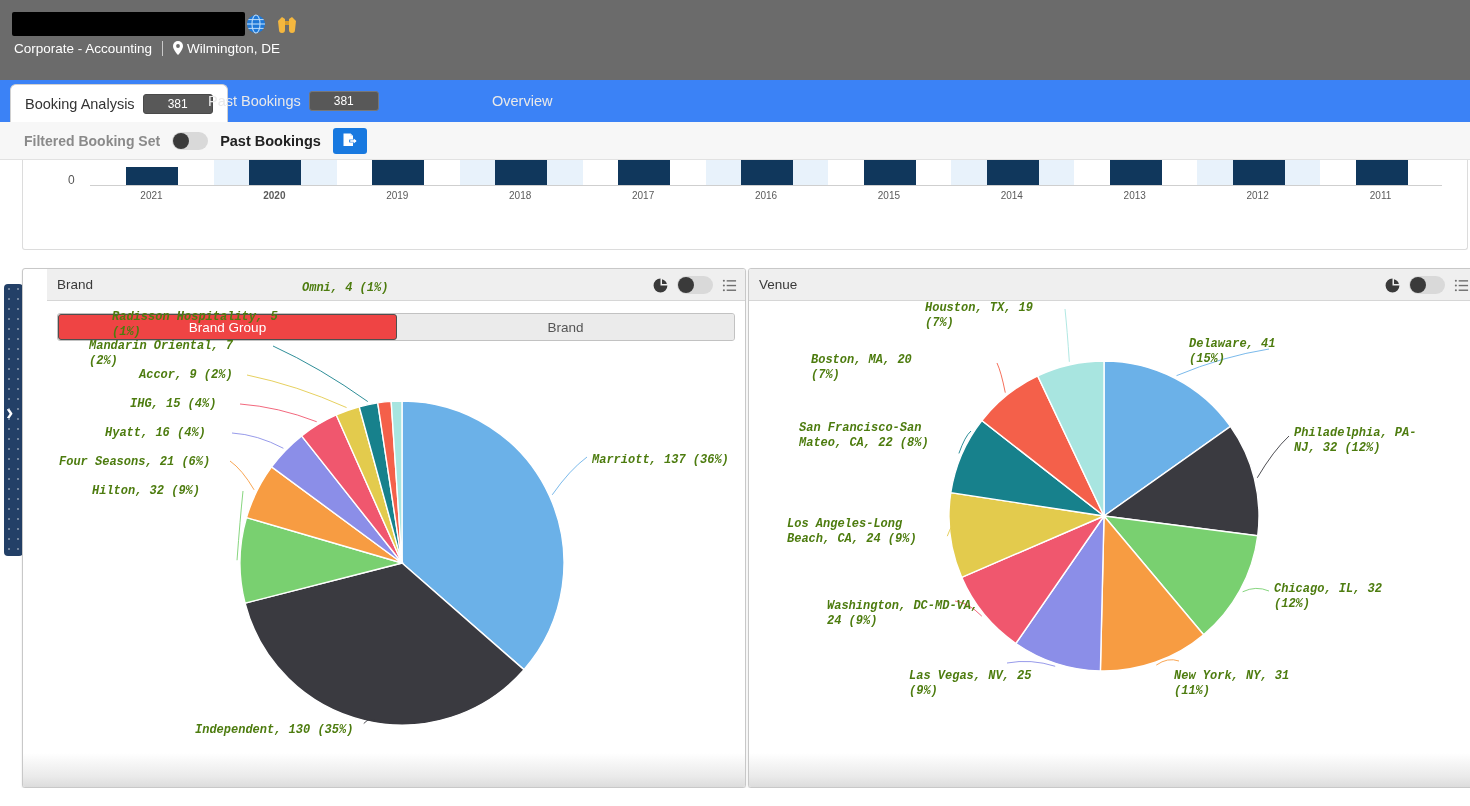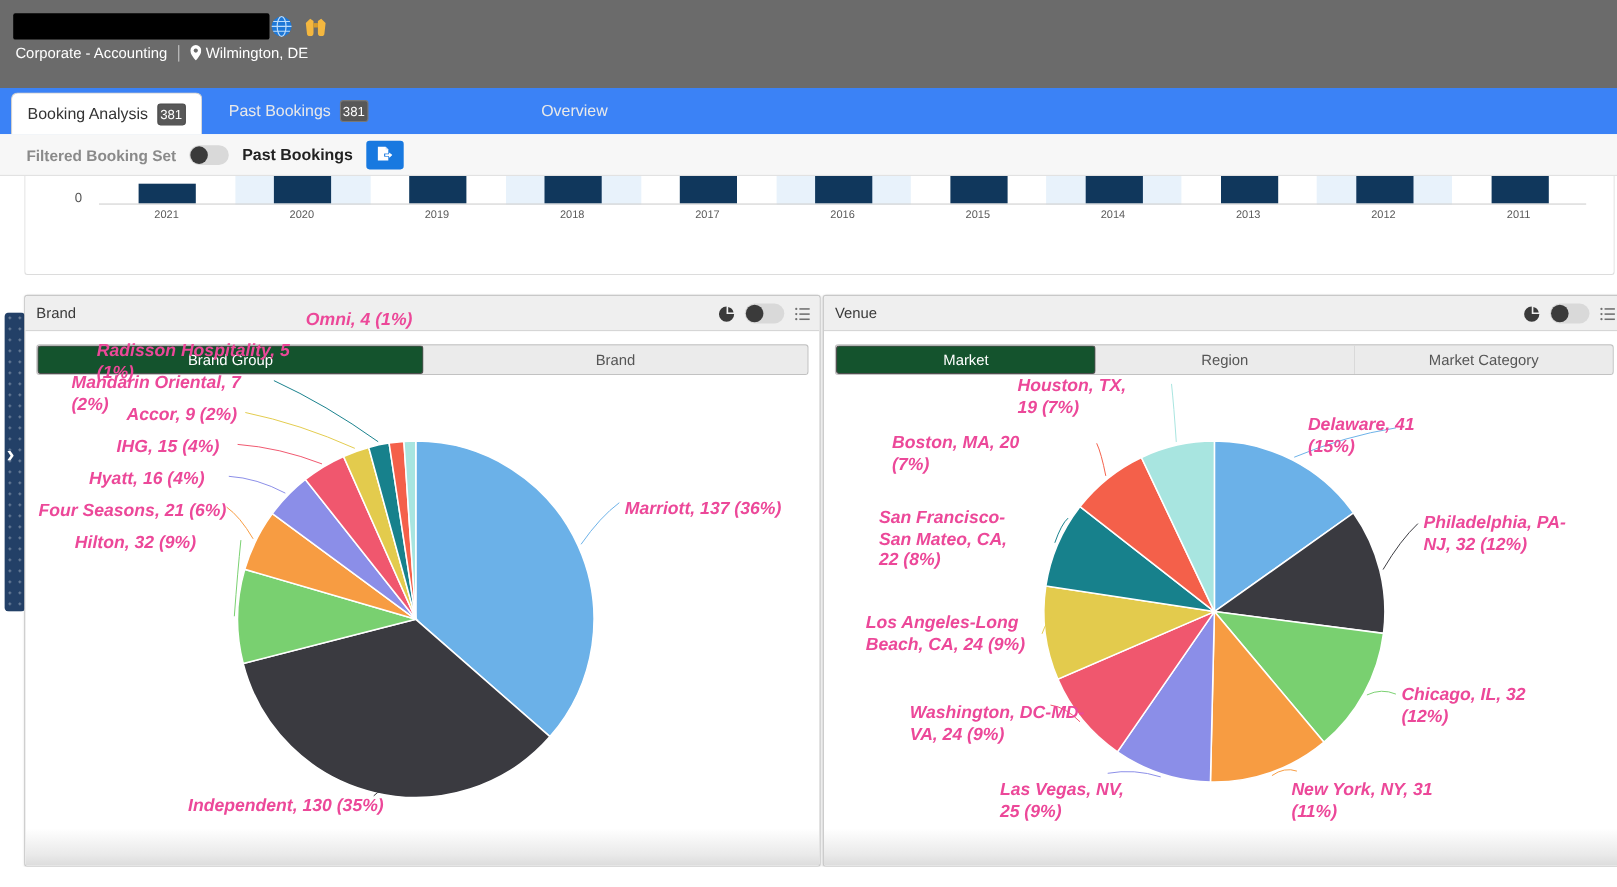--- a/index.html
+++ b/index.html
@@ -48,21 +48,21 @@
   }
   .tab.active {
     background: #ffffff; color: #333333;
     border-top-left-radius: 6px; border-top-right-radius: 6px;
     top: 4px; height: 38px;
     border:1px solid #d0d0d0; border-bottom:none;
   }
   .tab .badge {
     background: #585858; color: #ffffff;
     font-size: 12px; line-height: 1;
-    padding: 3px 2px; border-radius: 3px; border:1px solid #777;
+    padding: 3px 24px; border-radius: 3px; border:1px solid #777;
   }
   .tab.active .badge { background: #585858; color:#fff; border-color:#4a4a4a; }
 
   
   .filterbar {
     position: absolute; left: 0; top: 122px; width: 1470px; height: 38px;
     background: #f7f7f7; border-bottom: 1px solid #e2e2e2;
     display: flex; align-items: center; padding-left: 24px; gap: 12px;
   }
   .filter-label { font-size: 14px; font-weight: bold; color: #8a8a8a; }
@@ -115,21 +115,21 @@
     font-weight: bold; line-height: 1;
   }
 
   
   .panel {
     position: absolute; top: 268px; height: 520px;
     background: #ffffff; border: 1px solid #c8c8c8; border-radius: 3px;
     box-shadow: 0 1px 2px rgba(0,0,0,.12);
     overflow: hidden;
   }
-  #panel-brand { left: 22px; width: 724px; }
+  #panel-brand { left: 22px; width: 724px; padding-left: 24px; }
   #panel-venue { left: 748px; width: 730px; }
 
   .panel-head {
     position: relative; height: 32px; background: #efefef;
     border-bottom: 1px solid #d6d6d6;
     display: flex; align-items: center; padding: 0 10px;
   }
   .panel-title { font-size: 13.5px; color: #3a3a3a; }
   .panel-head-tools {
     position: absolute; right: 8px; top: 0; height: 32px;
@@ -142,31 +142,31 @@
     display: flex; border: 1px solid #c2c2c2; border-radius: 3px; overflow: hidden;
     background: #ebebeb;
   }
   .seg {
     flex: 1; display: flex; align-items: center; justify-content: center;
     font-size: 13.5px; color: #555; cursor: pointer;
     border-right: 1px solid #d7d7d7; background: #ebebeb;
   }
   .seg:last-child { border-right: none; }
   .seg.active {
-    background: #14532d; color: #ffffff; border: 1px solid #4f4f4f; border-radius: 3px;
+    background: #ef4444; color: #ffffff; border: 1px solid #4f4f4f; border-radius: 3px;
   }
 
   .chart-area { position: relative; width: 100%; height: 452px; }
   .chart-area svg { display: block; }
 
   .pie-label {
     position: absolute;
-    font-family: Liberation Sans, sans-serif;
+    font-family: Liberation Mono, monospace;
     font-style: italic; font-weight: bold;
-    font-size: 16px; color: #ec4899; line-height: 1.22;
+    font-size: 12px; color: #4d7c0f; line-height: 1.22;
     white-space: pre-line;
   }
   .pie-label.r { text-align: left; }
   .pie-label.l { text-align: left; }
 
   
   .panel-footer-fade {
     position: absolute; left: 0; bottom: 0; width: 100%; height: 34px;
     background: linear-gradient(180deg, rgba(255,255,255,0) 0%, #eaeaea 70%, #dcdcdc 100%);
     pointer-events: none;
@@ -266,21 +266,21 @@
       <div class="tl-bar" style="left: 963.818px; width: 52px; height: 30px; bottom: 64px; background: rgb(16, 55, 92);"></div>
       <div class="tl-bar" style="left: 1086.73px; width: 52px; height: 30px; bottom: 64px; background: rgb(16, 55, 92);"></div>
       <div class="tl-bar" style="left: 1209.64px; width: 52px; height: 30px; bottom: 64px; background: rgb(16, 55, 92);"></div>
       <div class="tl-bar" style="left: 1332.55px; width: 52px; height: 30px; bottom: 64px; background: rgb(16, 55, 92);"></div>
     </div>
 </div>
 <div class="tl-axis-zero">0</div>
 <div class="tl-baseline"></div>
 <div id="tl-years">
     <div class="tl-year" style="left: 111.455px; width: 80px;">2021</div>
-    <div class="tl-year" style="left: 234.364px; width: 80px;">2020</div>
+    <div class="tl-year" style="left: 234.364px; width: 80px; font-weight: bold;">2020</div>
     <div class="tl-year" style="left: 357.273px; width: 80px;">2019</div>
     <div class="tl-year" style="left: 480.182px; width: 80px;">2018</div>
     <div class="tl-year" style="left: 603.091px; width: 80px;">2017</div>
     <div class="tl-year" style="left: 726px; width: 80px;">2016</div>
     <div class="tl-year" style="left: 848.909px; width: 80px;">2015</div>
     <div class="tl-year" style="left: 971.818px; width: 80px;">2014</div>
     <div class="tl-year" style="left: 1094.73px; width: 80px;">2013</div>
     <div class="tl-year" style="left: 1217.64px; width: 80px;">2012</div>
     <div class="tl-year" style="left: 1340.55px; width: 80px;">2011</div>
   </div>
@@ -377,25 +377,20 @@
             <rect x="5" y="2.3" width="10" height="1.5" fill="#6f6f6f"></rect>
           <circle cx="2" cy="8" r="1.1" fill="#6f6f6f"></circle>
             <rect x="5" y="7.3" width="10" height="1.5" fill="#6f6f6f"></rect>
           <circle cx="2" cy="13" r="1.1" fill="#6f6f6f"></circle>
             <rect x="5" y="12.3" width="10" height="1.5" fill="#6f6f6f"></rect>
         </svg>
       </span>
     </span>
   </div>
 
-  <div class="seg-group">
-    <div class="seg active">Market</div>
-    <div class="seg">Region</div>
-    <div class="seg">Market Category</div>
-  </div>
 
   <div class="chart-area" id="venue-chart-area">
     <svg id="venue-pie-svg" width="704" height="452">
         <path d="M 355 215 L 355 60 A 155 155 0 0 1 481.4491965468467 125.35848789396209 Z" fill="#6bb1e8" stroke="#ffffff" stroke-width="1.4"></path>
         <path d="M 355 215 L 481.4491965468467 125.35848789396209 A 155 155 0 0 1 508.73215448889556 234.78445541839216 Z" fill="#3a3a40" stroke="#ffffff" stroke-width="1.4"></path>
         <path d="M 355 215 L 508.73215448889556 234.78445541839216 A 155 155 0 0 1 454.6320795014136 333.7368886834416 Z" fill="#79d070" stroke="#ffffff" stroke-width="1.4"></path>
         <path d="M 355 215 L 454.6320795014136 333.7368886834416 A 155 155 0 0 1 351.3933117620213 369.95803238281655 Z" fill="#f79c42" stroke="#ffffff" stroke-width="1.4"></path>
         <path d="M 355 215 L 351.3933117620213 369.95803238281655 A 155 155 0 0 1 266.83582591905804 342.48363976850266 Z" fill="#8b8ee8" stroke="#ffffff" stroke-width="1.4"></path>
         <path d="M 355 215 L 266.83582591905804 342.48363976850266 A 155 155 0 0 1 212.67650343355754 276.39236373606934 Z" fill="#f0576e" stroke="#ffffff" stroke-width="1.4"></path>
         <path d="M 355 215 L 212.67650343355754 276.39236373606934 A 155 155 0 0 1 201.76983347794769 191.6437146013302 Z" fill="#e3cb4d" stroke="#ffffff" stroke-width="1.4"></path>

